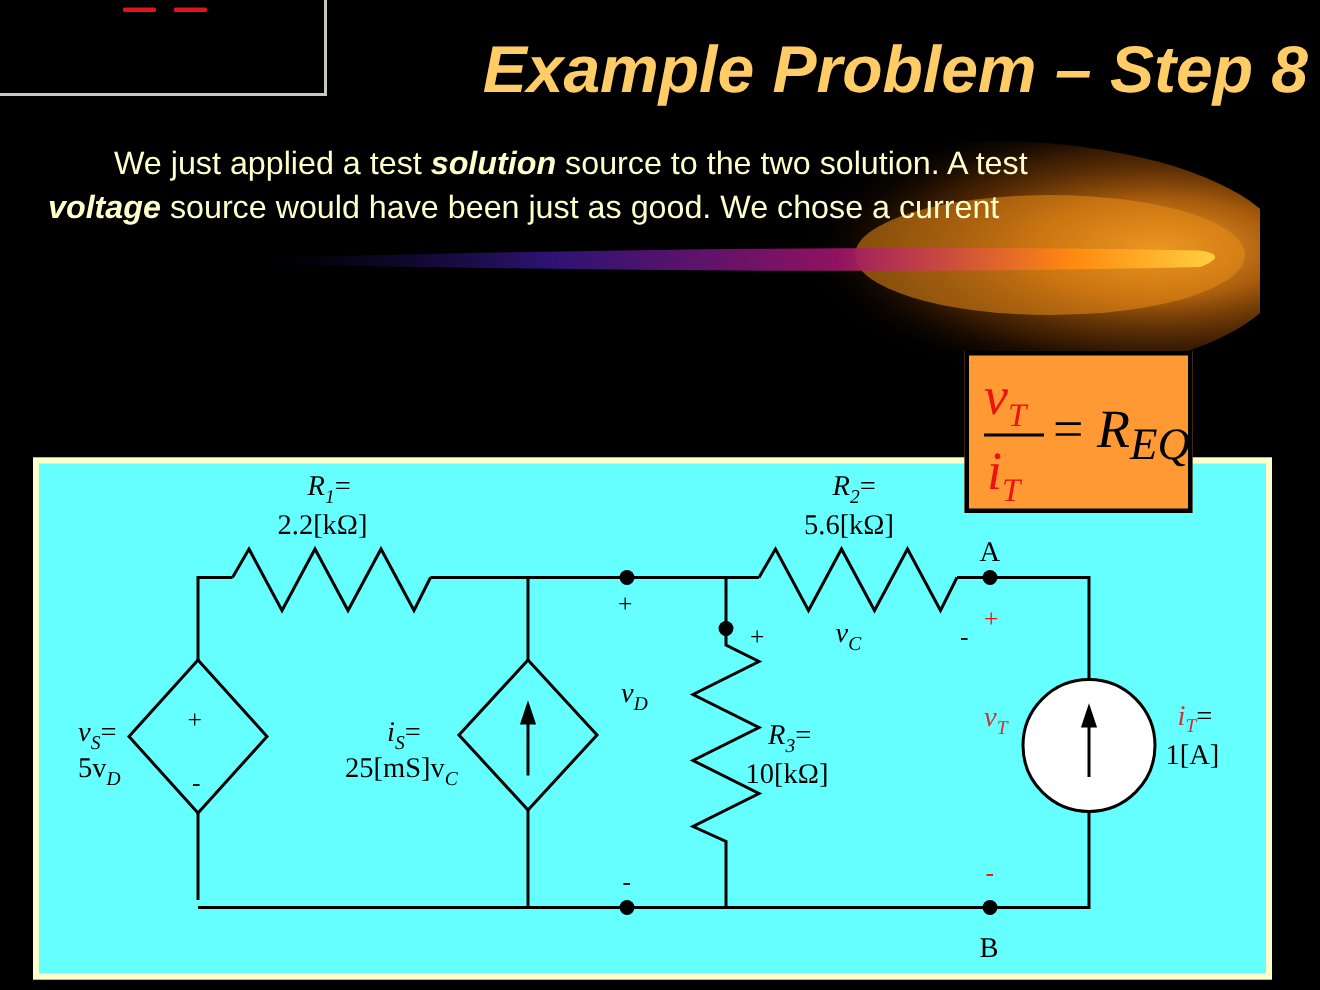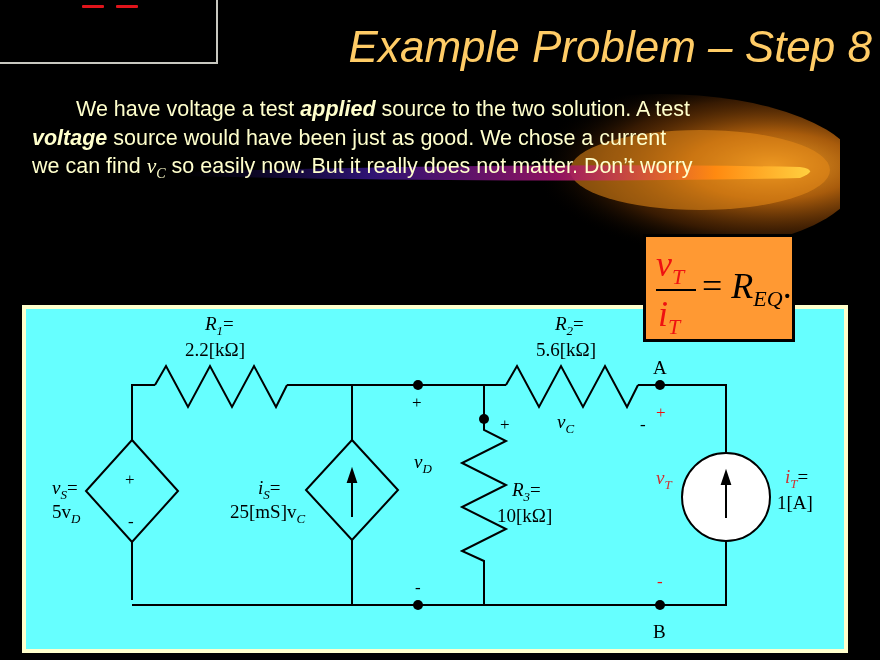--- a/index.html
+++ b/index.html
@@ -1,35 +1,35 @@
 <!DOCTYPE html>
 <html><head>
   <meta charset="utf-8">
   <style>
     html, body { margin: 0; padding: 0; background: #000; }
     body { width: 880px; height: 660px; position: relative; overflow: hidden; font-family: "Liberation Sans", sans-serif; }
     .topbox { position: absolute; left: 0; top: 0; width: 218px; height: 64px; border: 2px solid #c8c8c0; border-top: none; border-left: none; box-sizing: border-box; }
     .red-dash { position: absolute; top: 5px; height: 3px; background: #e0141b; border-radius: 1px; }
-    .title { position: absolute; right: 8px; top: 22px; font-style: italic; font-size: 44px; color: #ffcc66; letter-spacing: 0px; white-space: nowrap; }
+    .title { position: absolute; right: 8px; top: 22px; font-style: italic; font-size: 44px; color: #ffcc66; letter-spacing: 0px; white-space: nowrap; font-weight: bold; }
     .glow { position: absolute; left: 140px; top: 92px; width: 700px; height: 170px; pointer-events: none; }
     .para { position: absolute; left: 32px; top: 95px; width: 800px; font-size: 21.5px; line-height: 28.5px; color: #ffffcc; }
     .para .line { display: block; white-space: nowrap; }
     .para b { font-style: italic; font-weight: bold; }
     .para .var { font-family: "Liberation Serif", serif; font-style: italic; }
     .para sub { font-size: 14px; vertical-align: -5px; }
     .panel { position: absolute; left: 22px; top: 305px; width: 826px; height: 348px; background: #66ffff; border: 4px solid #ffffcc; box-sizing: border-box; }
     .circuit { position: absolute; left: 0; top: 0; width: 880px; height: 660px; }
     .ctext { font-family: "Liberation Serif", serif; }
     .formula { position: absolute; left: 643px; top: 234px; width: 152px; height: 108px; background: #ff9933; border: 3px solid #000; box-sizing: border-box; }
     .fnum { position: absolute; left: 10px; top: 6px; font-family: "Liberation Serif", serif; font-style: italic; font-size: 36px; color: #ee1111; }
     .fden { position: absolute; left: 12px; top: 56px; font-family: "Liberation Serif", serif; font-style: italic; font-size: 36px; color: #ee1111; }
     .fnum sub, .fden sub { font-size: 22px; vertical-align: -8px; }
     .fbar { position: absolute; left: 10px; top: 52px; width: 40px; height: 2px; background: #000; }
     .feq { position: absolute; left: 56px; top: 28px; font-family: "Liberation Serif", serif; font-size: 36px; color: #000; white-space: nowrap; }
-    .feq i sub { font-size: 22px; vertical-align: -8px; }
+    .feq i sub { font-size: 30px; vertical-align: -8px; }
   </style>
 </head>
 <body>
 
 <div class="topbox">
   <div class="red-dash" style="left:82px;width:22px;"></div>
   <div class="red-dash" style="left:116px;width:22px;"></div>
 </div>
 
 <div class="title">Example Problem – Step 8</div>
@@ -49,23 +49,22 @@
       <stop offset="0.85" stop-color="#ff8a10" stop-opacity="1"></stop>
       <stop offset="1" stop-color="#ffd040" stop-opacity="1"></stop>
     </linearGradient>
   </defs>
   <ellipse cx="520" cy="82" rx="200" ry="80" fill="url(#g1)"></ellipse>
   <ellipse cx="560" cy="78" rx="130" ry="40" fill="#e88a18" opacity="0.55"></ellipse>
   <path d="M 40 80 Q 400 70 660 75 Q 680 78 660 86 Q 400 92 40 84 Z" fill="url(#g2)"></path>
 </svg>
 
 <div class="para">
-  <span class="line" style="padding-left:44px;"><span>We have voltage a test </span><b>applied</b><span> source to the two solution.  A test</span></span>
+  <span class="line" style="padding-left:44px;"><span>We just applied a test </span><b>solution</b><span> source to the two solution.  A test</span></span>
   <span class="line"><b>voltage</b><span> source would have been just as good.  We chose a current</span></span>
-  <span class="line"><span>we can find </span><span class="var"><span>v</span><sub>C</sub></span><span> so easily now.  But it really does not matter.  Don’t worry</span></span>
 </div>
 
 <div class="panel"></div>
 
 <svg class="circuit" viewBox="0 0 880 660">
   <g stroke="#000" stroke-width="2" fill="none">
 
     <polyline points="132,600 132,542"></polyline>
     <polyline points="132,440 132,385 155,385"></polyline>
 

